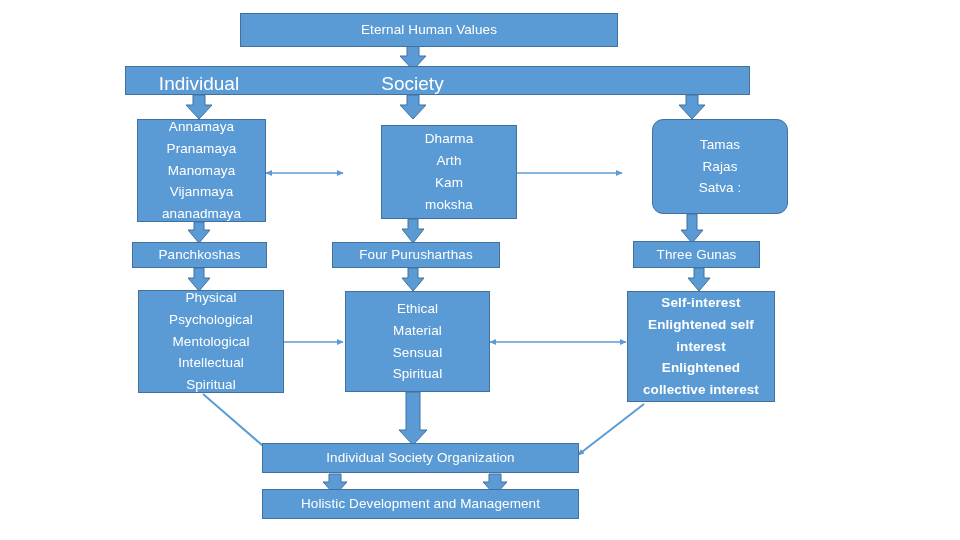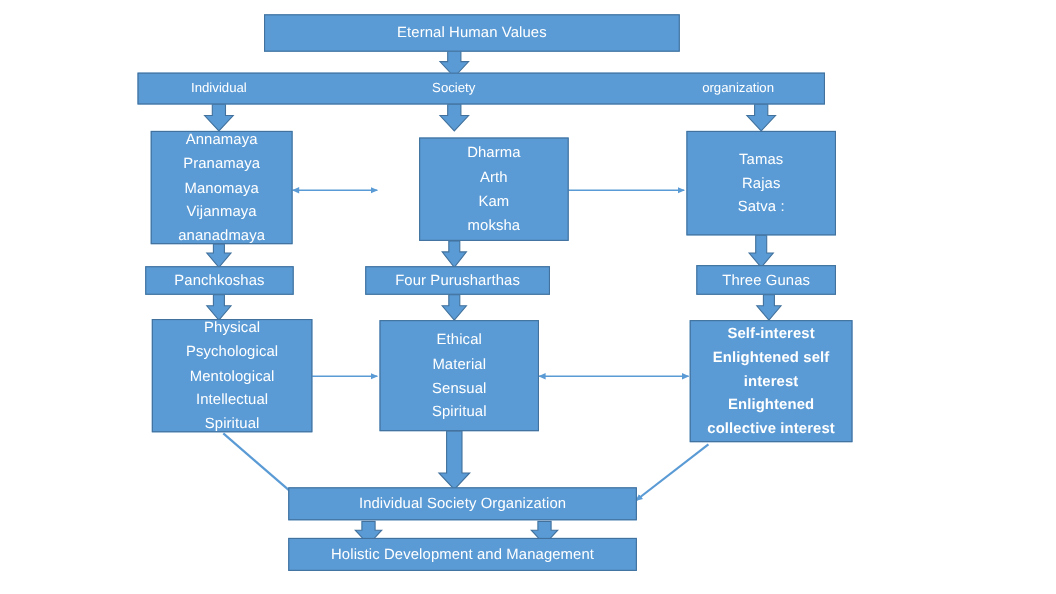--- a/index.html
+++ b/index.html
@@ -30,21 +30,21 @@
     text-align: center;
     font-size: 13.5px;
     line-height: 1.62;
     letter-spacing: 0.1px;
     white-space: pre-line;
     padding: 2px 4px;
   }
   .bandlabel {
     position: absolute;
     color: #ffffff;
-    font-size: 12px;
+    font-size: 19px;
     text-align: center;
     pointer-events: none;
     white-space: nowrap;
   }
   svg.conn {
     position: absolute;
     left: 0;
     top: 0;
     width: 960px;
     height: 540px;
@@ -128,32 +128,31 @@
     <g>
       <path d="M489,474 L501,474 L501,482 L507,482 L495,495 L483,482 L489,482 Z" fill="#5B9BD5" stroke="#41719C" stroke-width="1"></path>
     </g>
   </svg>
 
   <div class="box" style="left:240px; top:13px; width:378px; height:34px;">Eternal Human Values</div>
 
   <div class="box" style="left:125px; top:66px; width:625px; height:29px;"></div>
   <div class="bandlabel" style="left:125px; top:73px; width:148px;">Individual</div>
   <div class="bandlabel" style="left:335px; top:73px; width:155px;">Society</div>
-  <div class="bandlabel" style="left:592px; top:73px; width:158px;">organization</div>
 
   <div class="box" style="left:137px; top:119px; width:129px; height:103px;">Annamaya
 Pranamaya
 Manomaya
 Vijanmaya
 ananadmaya</div>
   <div class="box" style="left:345px; top:125px; width:136px; height:94px;margin-left:36px;">Dharma
 Arth
 Kam
 moksha</div>
-  <div class="box" style="left:624px; top:119px; width:136px; height:95px;">Tamas
+  <div class="box" style="left:652px; top:119px; width:136px; height:95px;border-radius:11px;">Tamas
 Rajas
 Satva :</div>
 
   <div class="box" style="left:132px; top:242px; width:135px; height:26px;">Panchkoshas</div>
   <div class="box" style="left:332px; top:242px; width:168px; height:26px;text-align:center;">Four Purusharthas</div>
   <div class="box" style="left:633px; top:241px; width:127px; height:27px;">Three Gunas</div>
 
   <div class="box" style="left:128px; top:290px; width:146px; height:103px;margin-left:10px;">Physical
 Psychological
 Mentological

